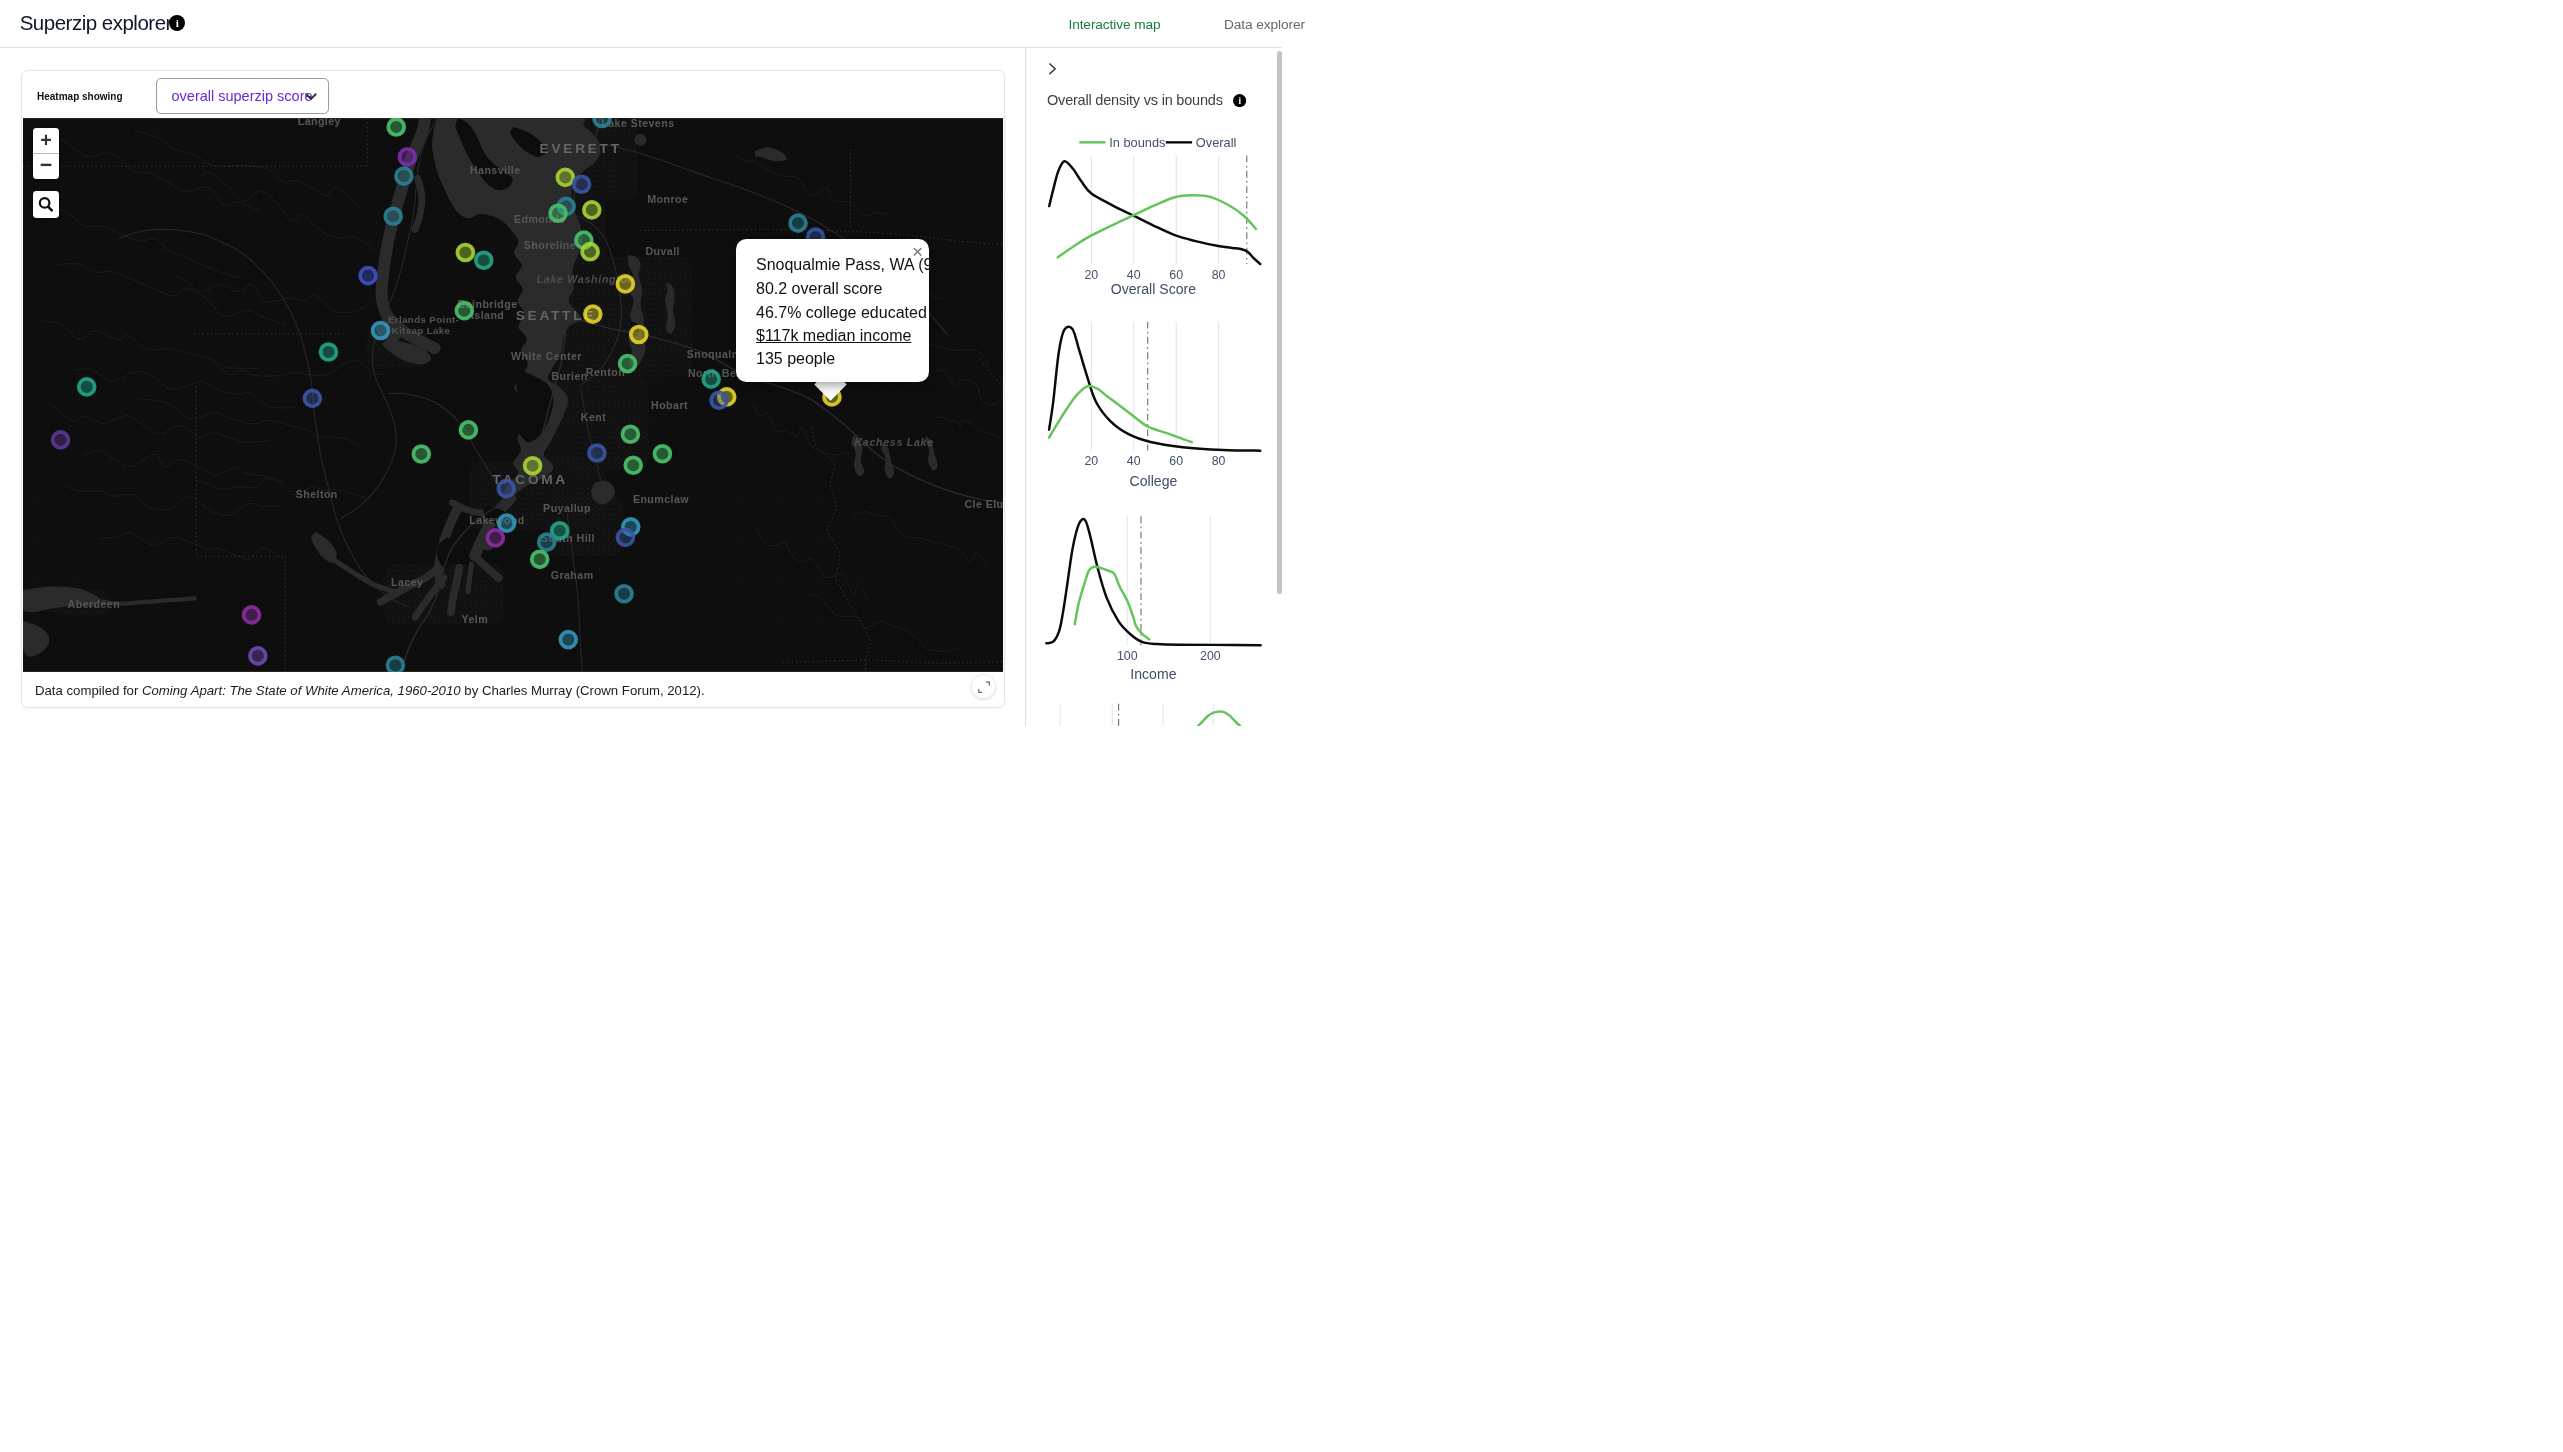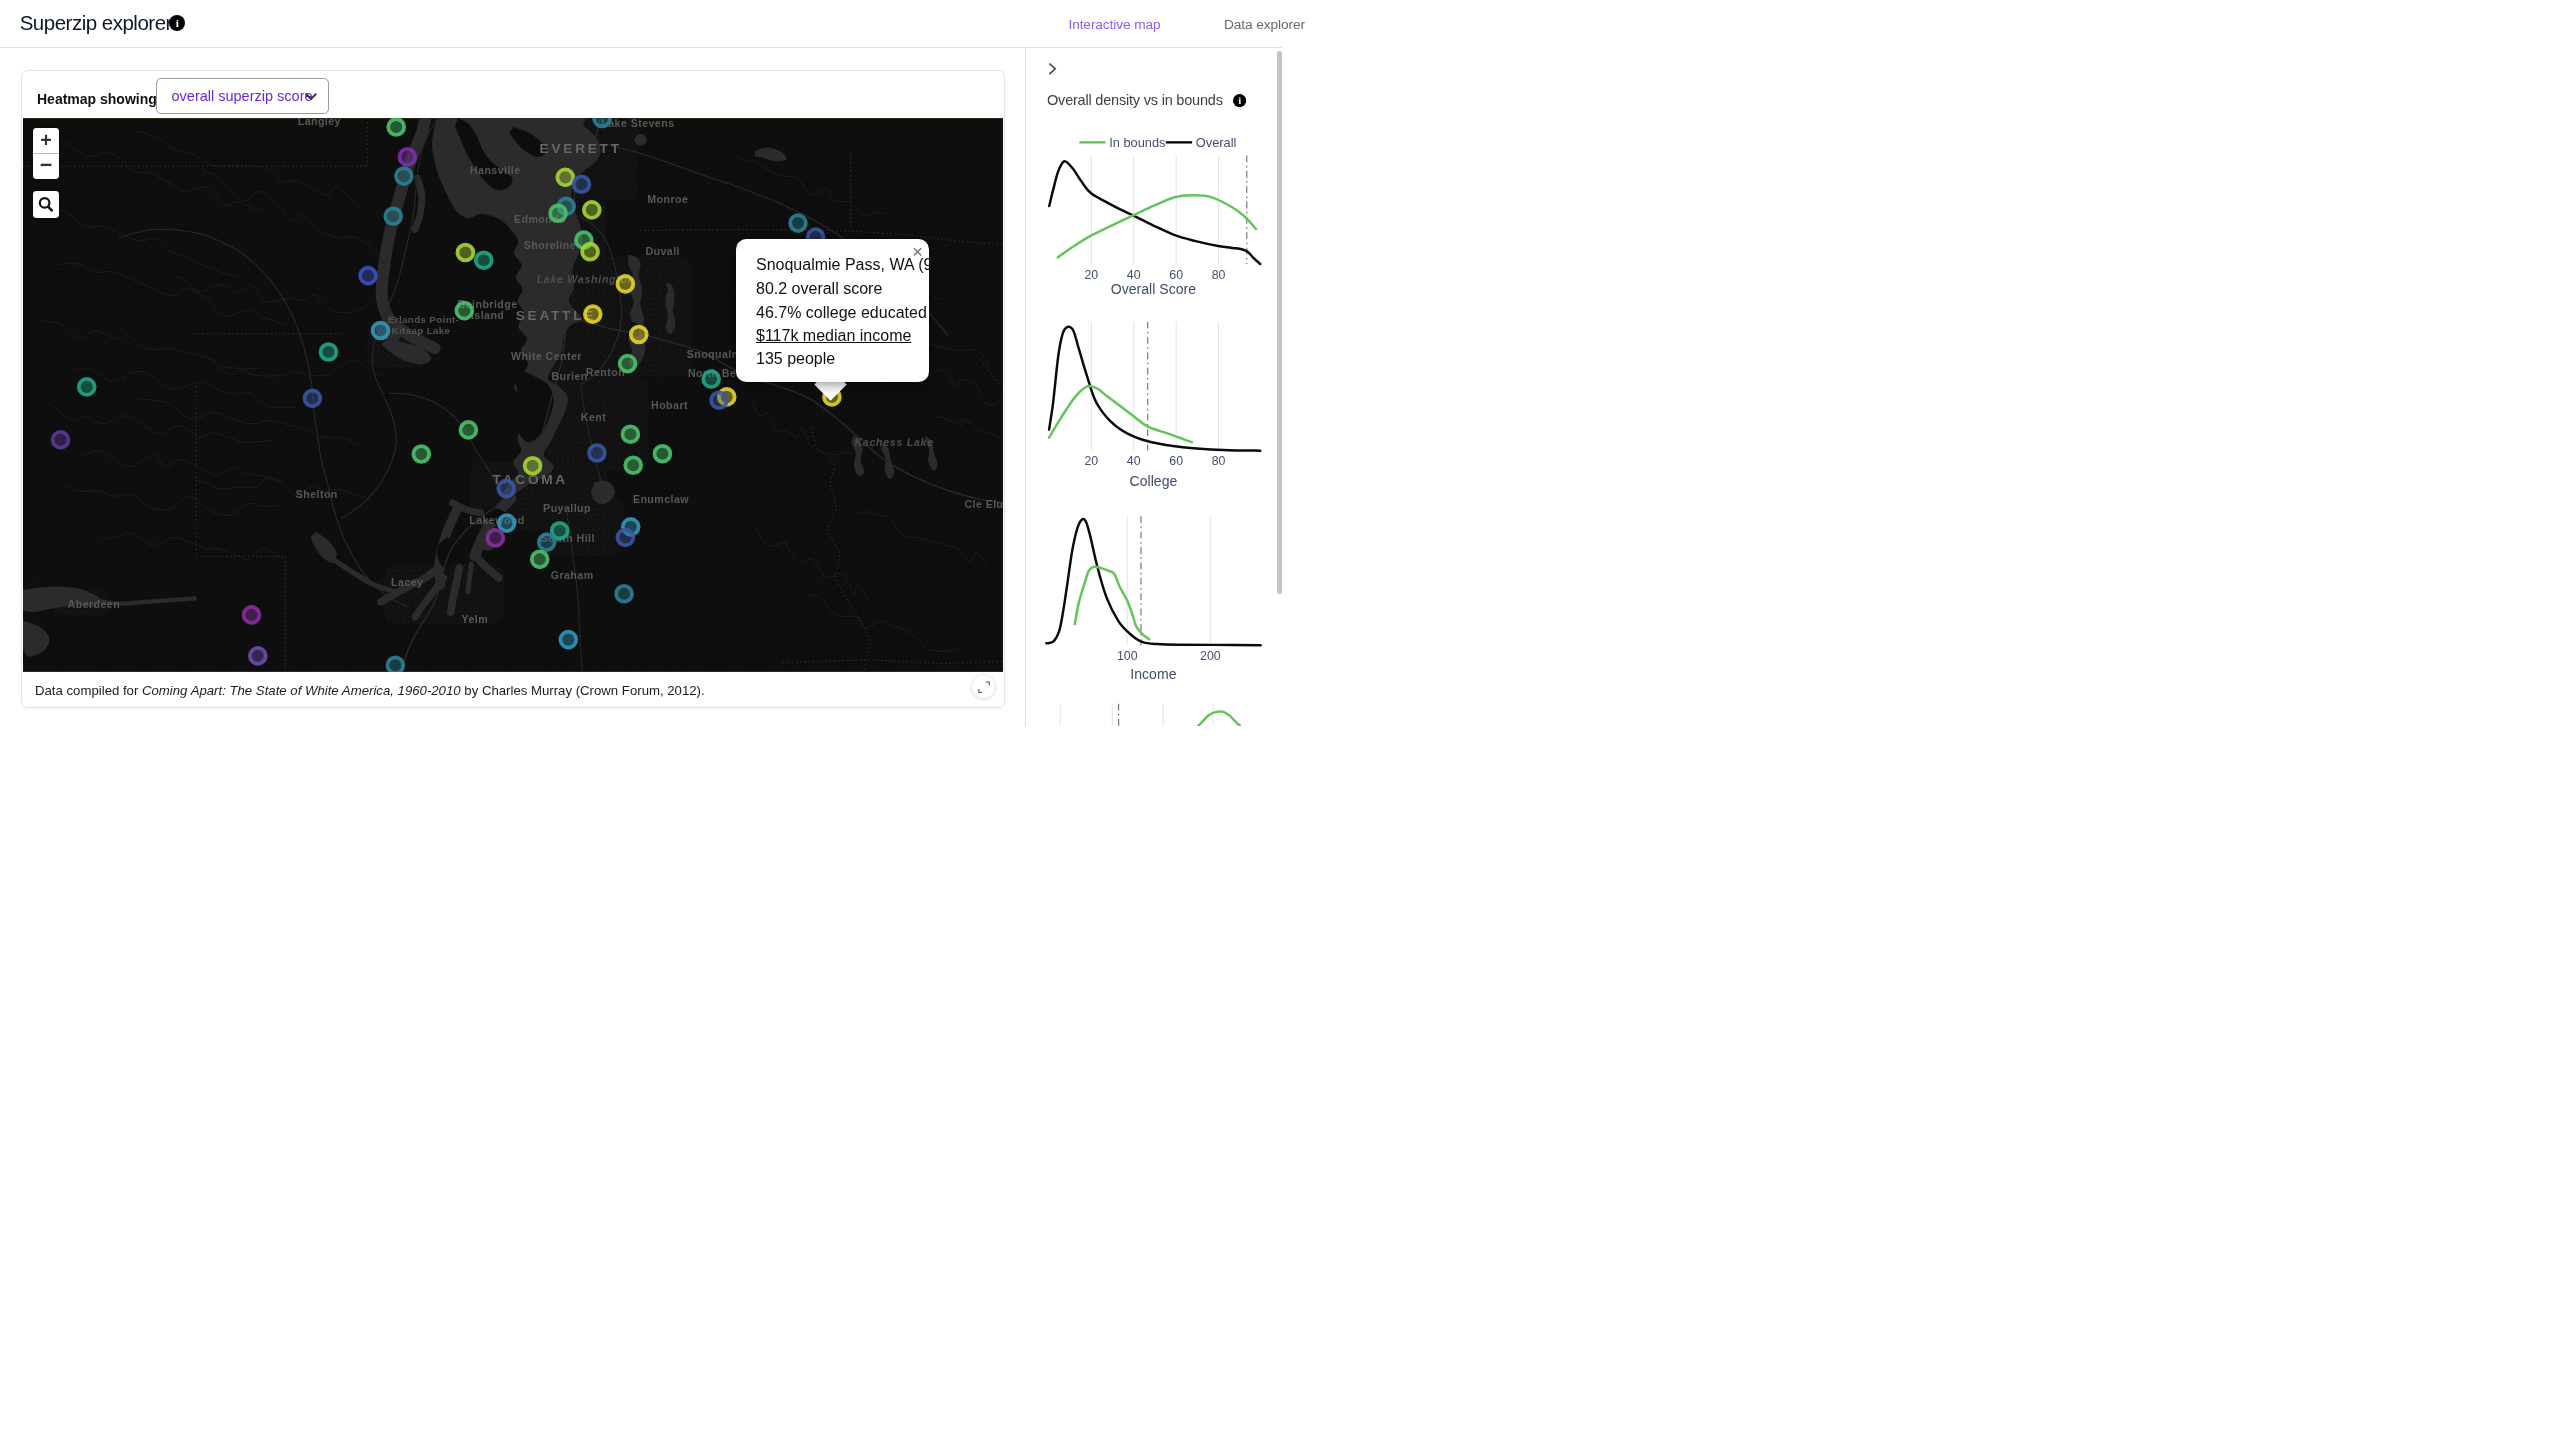--- a/index.html
+++ b/index.html
@@ -3,26 +3,26 @@
 <meta charset="utf-8">
 <style>
   * { margin:0; padding:0; box-sizing:border-box; }
   html,body { width:1282px; height:726px; overflow:hidden; background:#fff;
     font-family:"Liberation Sans", sans-serif; }
   .abs { position:absolute; }
   .navbar { position:absolute; left:0; top:0; width:1282px; height:48px;
     background:#fff; border-bottom:0.9px solid #dde1e5; }
   .brand { position:absolute; left:19.7px; top:11px; font-size:20.5px; letter-spacing:-0.5px; color:#0f172a; }
   .tab { position:absolute; top:0; height:50px; line-height:49px; font-size:13.7px; letter-spacing:-0.1px; }
-  .tab1 { left:1066px; width:97px; text-align:center; color:#8b5cf6; border-bottom:2.1px solid #000; }
+  .tab1 { left:1066px; width:97px; text-align:center; color:#15803d; border-bottom:2.1px solid #000; }
   .tab2 { left:1179px; width:89px; text-align:center; color:#66696c;margin-left:41px; }
   .card { position:absolute; left:20.5px; top:70px; width:984px; height:638px;
     background:transparent; border:0.9px solid #e3e6e9; border-radius:6.8px;
     box-shadow:0 0.9px 2.6px rgba(0,0,0,.05); pointer-events:none; }
-  .card-label { position:absolute; left:37px; top:91px; font-size:14px; font-weight:bold; color:#111; }
+  .card-label { position:absolute; left:37px; top:91px; font-size:10px; font-weight:bold; color:#111; }
   .selectbox { position:absolute; left:156px; top:78px; width:173px; height:36px;
     border:0.9px solid #949ca4; border-radius:5.1px; background:#fff;
     font-size:14.5px; color:#6d28d9; line-height:34px; padding-left:14.5px; }
   .footer-text { position:absolute; left:35px; top:683px; font-size:13.2px; color:#1c1c1c; }
   .expandbtn { position:absolute; left:971px; top:674px; width:25px; height:25px; border-radius:50%;
     background:#fff; border:0.9px solid #eceef0; box-shadow:0 0.9px 2.6px rgba(0,0,0,.12); }
   .map { position:absolute; left:23px; top:118px; width:980px; height:554px;
     background:#fde047; overflow:hidden; }
   .zoomctl { position:absolute; left:33px; top:128px; width:26px; height:51px;
     background:#fff; border-radius:3.4px; box-shadow:0 0.9px 3.4px rgba(0,0,0,.45); }

